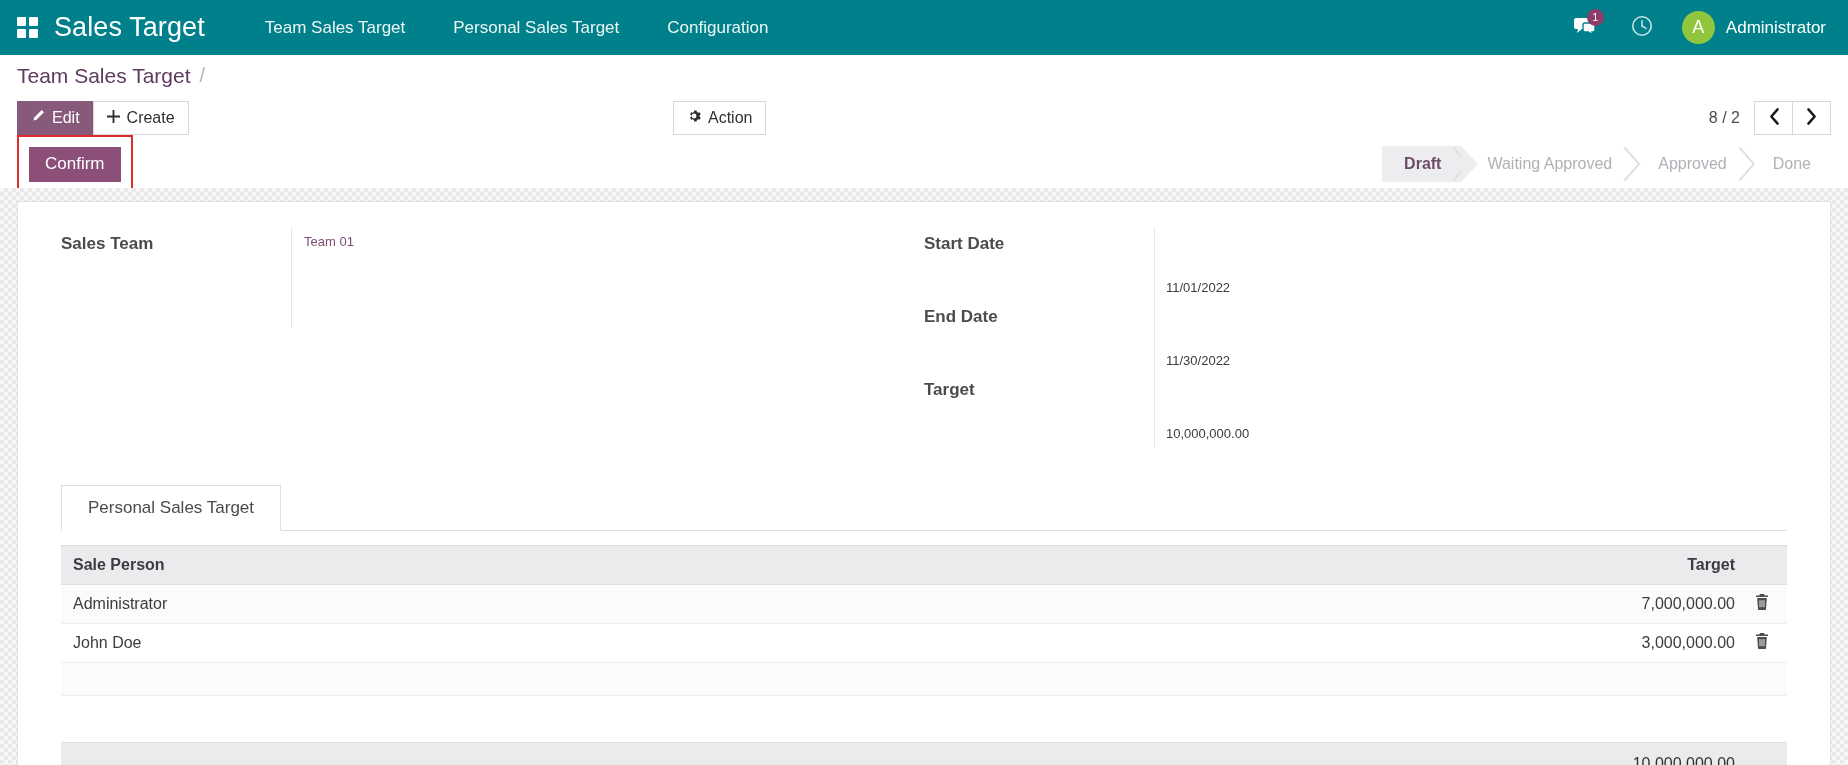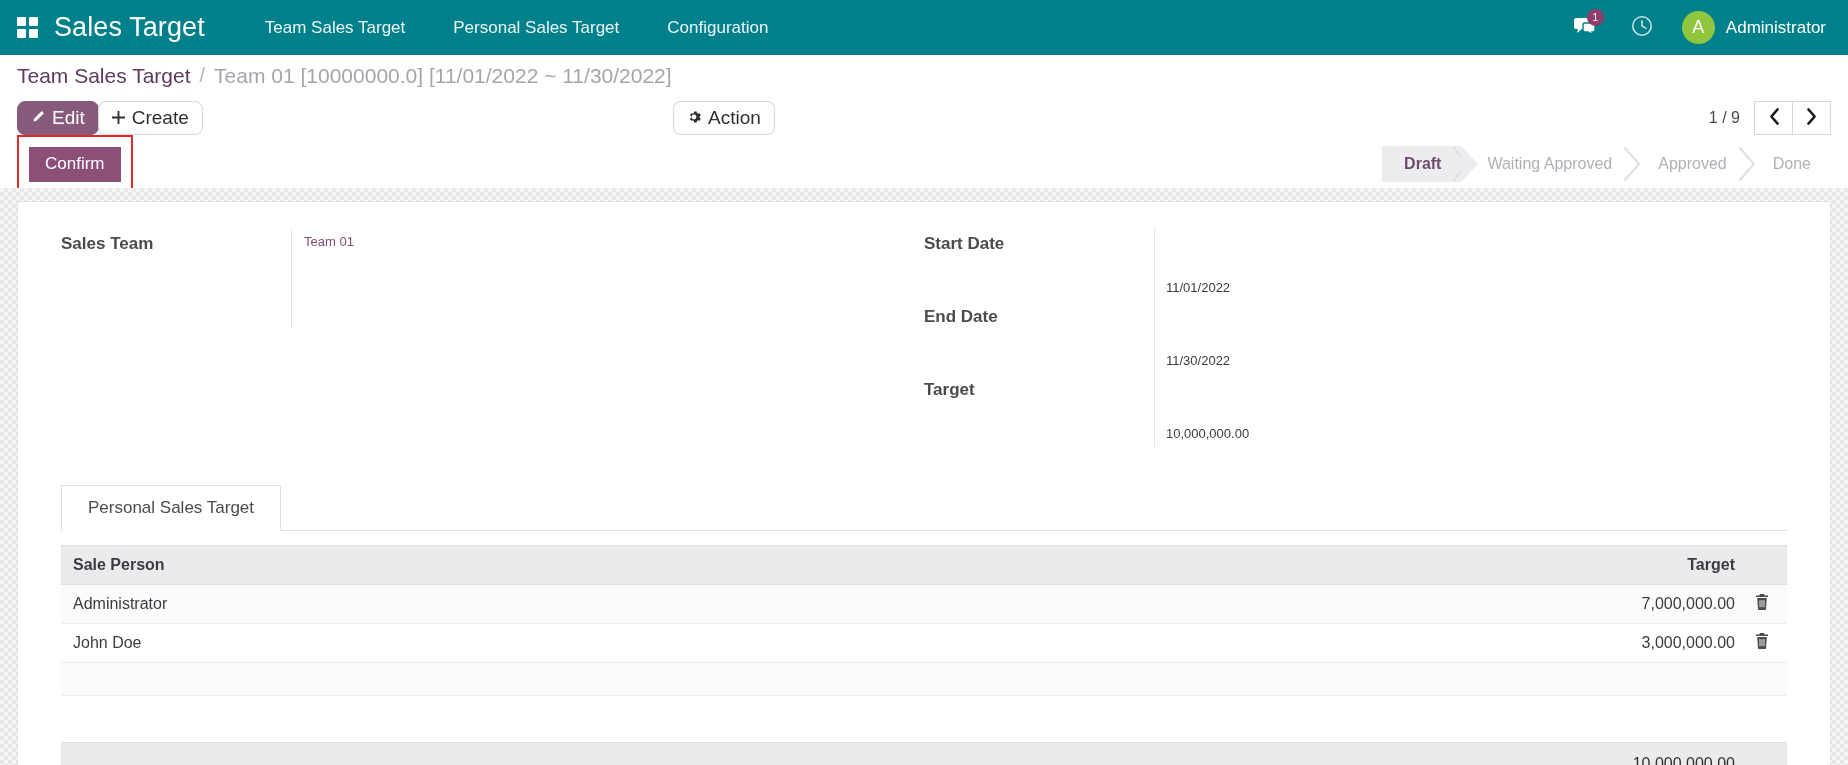--- a/index.html
+++ b/index.html
@@ -104,29 +104,29 @@
 
   
   .cp-row {
     height: 44px;
     display: flex; align-items: center;
     padding: 0 17px;
     background: #ffffff;
     position: relative;
   }
   .btn {
-    font-size: 19px;
+    font-size: 16px;
     border: 1px solid #d6d6db;
     background: #ffffff;
     color: #2f3032;
     height: 34px;
     padding: 0 13px;
     display: inline-flex; align-items: center; gap: 7px;
     cursor: pointer;
-    border-radius: 8px;
+    border-radius: 0;
     font-family: "Liberation Sans", sans-serif;
     white-space: nowrap;
   }
   .btn-primary {
     background: #875a7b;
     border-color: #875a7b;
     color: #ffffff;
   }
   .btn-group { display: flex; }
   .btn-group .btn + .btn { margin-left: -1px; }
@@ -368,21 +368,20 @@
     <div class="avatar-wrap">
       <div class="avatar">A</div>
       <div class="user-name">Administrator</div>
     </div>
   </div>
 </div>
 
 <div class="breadcrumb-row">
   <span class="bc-main">Team Sales Target</span>
   <span class="bc-sep">/</span>
-  <span class="bc-current">Team 01 [10000000.0] [11/01/2022 ~ 11/30/2022]</span>
 </div>
 
 <div class="cp-row">
   <div class="btn-group">
     <button class="btn btn-primary">
       <span>
         <svg width="14" height="14" viewBox="0 0 16 16">
           <path d="M12.3 1.2l2.5 2.5-8.6 8.6-3.3.8.8-3.3z" fill="#ffffff"></path>
         </svg>
       </span>
@@ -403,21 +402,21 @@
       <span>
         <svg width="14" height="14" viewBox="0 0 16 16">
           <path d="M8 5.2A2.8 2.8 0 1 0 8 10.8 2.8 2.8 0 0 0 8 5.2zm6.4 3.6l1.4 1.1-1.4 2.4-1.7-.6a6 6 0 0 1-1.4.8l-.3 1.8H8.2l-.3-1.8a6 6 0 0 1-1.4-.8l-1.7.6L3.4 9.9 4.8 8.8a6 6 0 0 1 0-1.6L3.4 6.1l1.4-2.4 1.7.6a6 6 0 0 1 1.4-.8L8.2 1.7h2.8l.3 1.8a6 6 0 0 1 1.4.8l1.7-.6 1.4 2.4-1.4 1.1a6 6 0 0 1 0 1.6z" fill="#2f3032"></path>
         </svg>
       </span>
       <span>Action</span>
     </button>
   </div>
 
   <div class="pager">
-    <span class="pager-value">1 / 9</span>
+    <span class="pager-value">8 / 2</span>
     <span class="pager-btns">
       <span class="pager-btn">
         <span>
           <svg width="12" height="17" viewBox="0 0 12 18">
             <path d="M9.8 1.4L3.2 9l6.6 7.6" fill="none" stroke="#17181a" stroke-width="2.6" stroke-linecap="round" stroke-linejoin="round"></path>
           </svg>
         </span>
       </span>
       <span class="pager-btn">
         <span>

